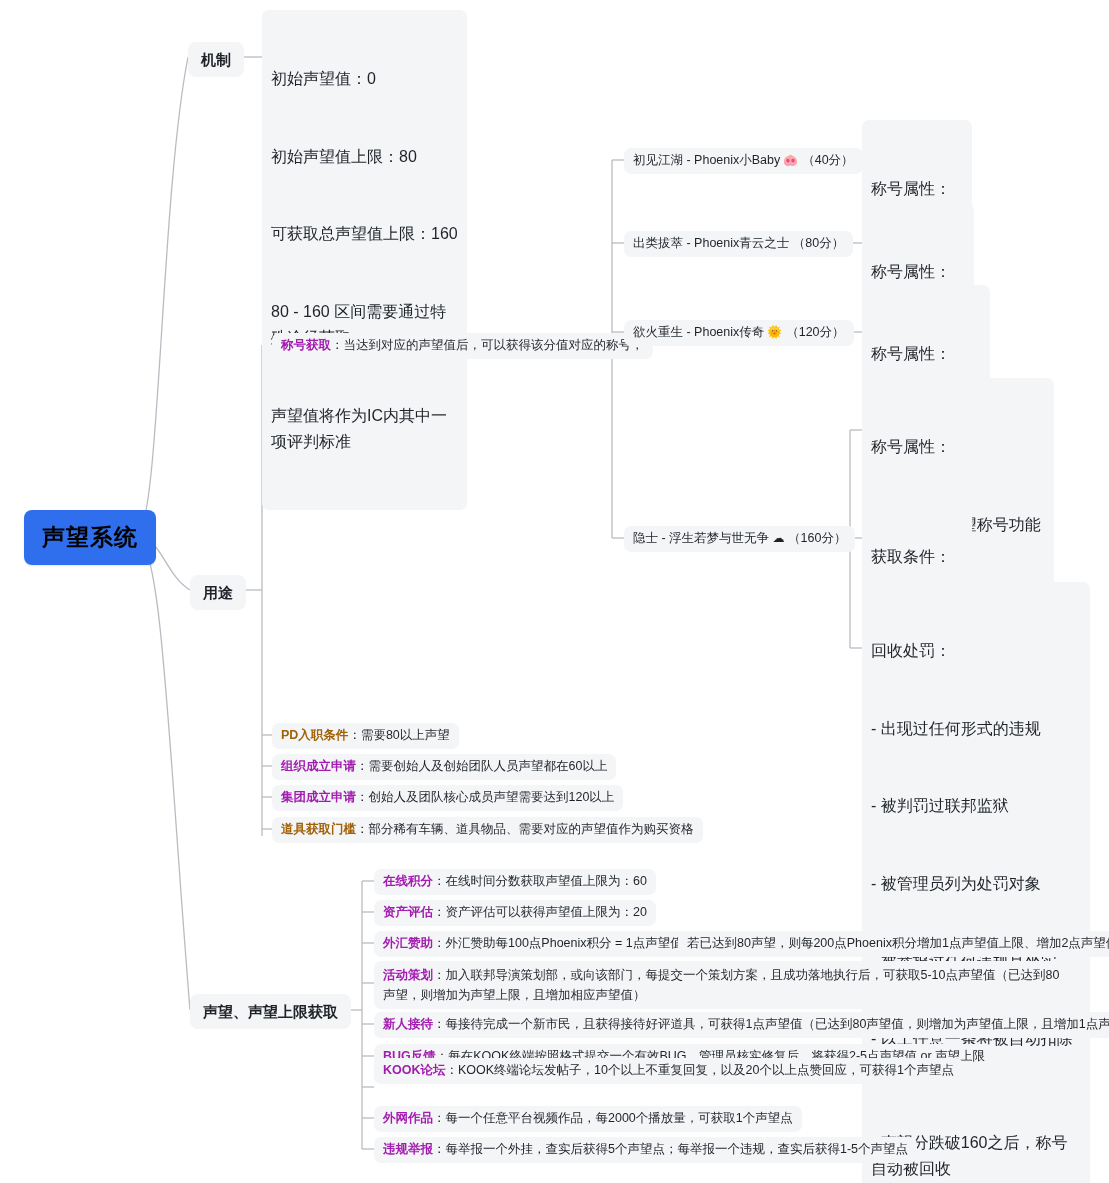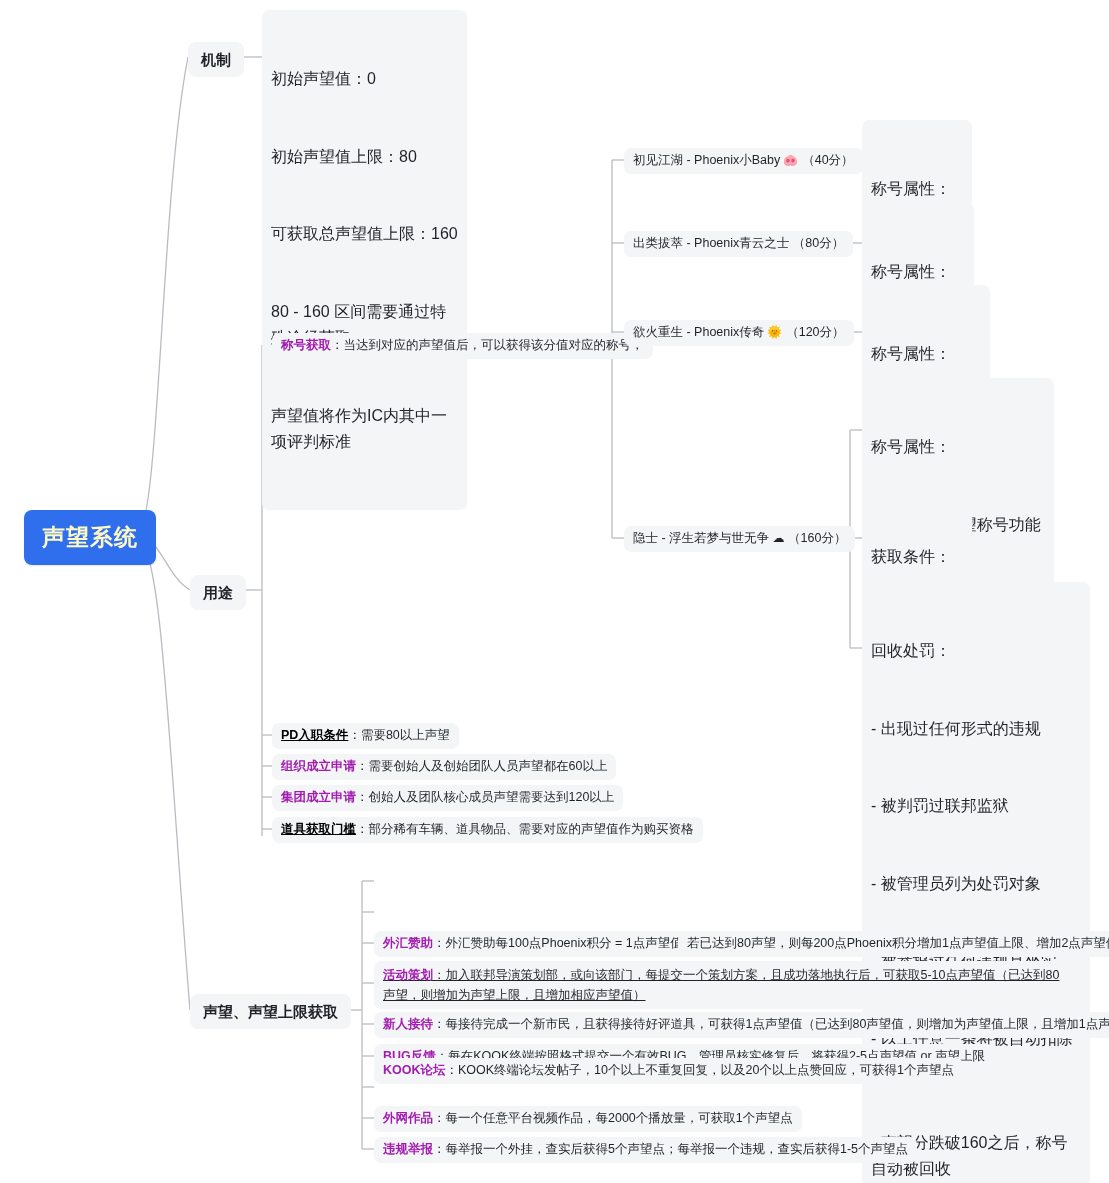--- a/index.html
+++ b/index.html
@@ -26,21 +26,21 @@
     background:#f4f5f7;
     border-radius:7px;
     padding:4px 9px;
     line-height:1.42;
     white-space:pre-wrap;
     color:#1f2329;
   }
   .root{
     position:absolute;
     background:#2f6fed;
-    color:#fef9c3;
+    color:#000000;
     font-size:23px;
     font-weight:bold;
     letter-spacing:1px;
     border-radius:8px;
     padding:12px 18px;
     box-shadow:0 1px 2px rgba(0,0,0,.10);
     white-space:nowrap;
   }
   .lvl1{
     font-size:15px;
@@ -48,28 +48,27 @@
     white-space:nowrap;
     padding:7px 13px;
     border-radius:8px;
   }
   .multi{
     font-size:16px;
     line-height:1.62;
   }
   .kv{font-size:12.5px;white-space:nowrap;}
   .kv .k{color:#a21caf;font-weight:bold;}
-  .kv .k.blue{color:#000000;text-decoration:underline;}
+  .kv .k.blue{color:#a16207;}
   .title-node{font-size:12.5px;white-space:nowrap;}
   .title-node .name{font-weight:normal;}
   .emoji{font-size:12px;}
   .wrapbox{
     white-space:normal;
     line-height:1.6;
-    text-decoration:underline;
   }
 </style>
 </head>
 <body>
 
 <div id="canvas">
 
   <svg id="wires" viewBox="0 0 1109 1183">
     <g fill="none" stroke="#b8bcc2" stroke-width="1.3">
 
@@ -217,20 +216,26 @@
   </div>
   <div class="node kv" style="left:272px;top:785px;">
     <span class="k">集团成立申请</span><span>：创始人及团队核心成员声望需要达到120以上</span>
   </div>
   <div class="node lvl1" style="left:190px;top:994px;">声望、声望上限获取</div>
 
   <div class="node kv" style="left:272px;top:817px;">
     <span class="k blue">道具获取门槛</span><span>：部分稀有车辆、道具物品、需要对应的声望值作为购买资格</span>
   </div>
 
+  <div class="node kv" style="left:374px;top:869px;">
+    <span class="k">在线积分</span><span>：在线时间分数获取声望值上限为：60</span>
+  </div>
+  <div class="node kv" style="left:374px;top:900px;">
+    <span class="k">资产评估</span><span>：资产评估可以获得声望值上限为：20</span>
+  </div>
   <div class="node kv" style="left:374px;top:931px;">
     <span class="k">外汇赞助</span><span>：外汇赞助每100点Phoenix积分 = 1点声望值</span>
   </div>
   <div class="node kv" style="left:678px;top:931px;">若已达到80声望，则每200点Phoenix积分增加1点声望值上限、增加2点声望值</div>
 
   <div class="node kv wrapbox" style="left:374px;top:961px;width:700px;white-space:normal;">
     <span class="k">活动策划</span><span>：加入联邦导演策划部，或向该部门，每提交一个策划方案，且成功落地执行后，可获取5-10点声望值（已达到80声望，则增加为声望上限，且增加相应声望值）</span>
   </div>
 
   <div class="node kv" style="left:374px;top:1012px;">

